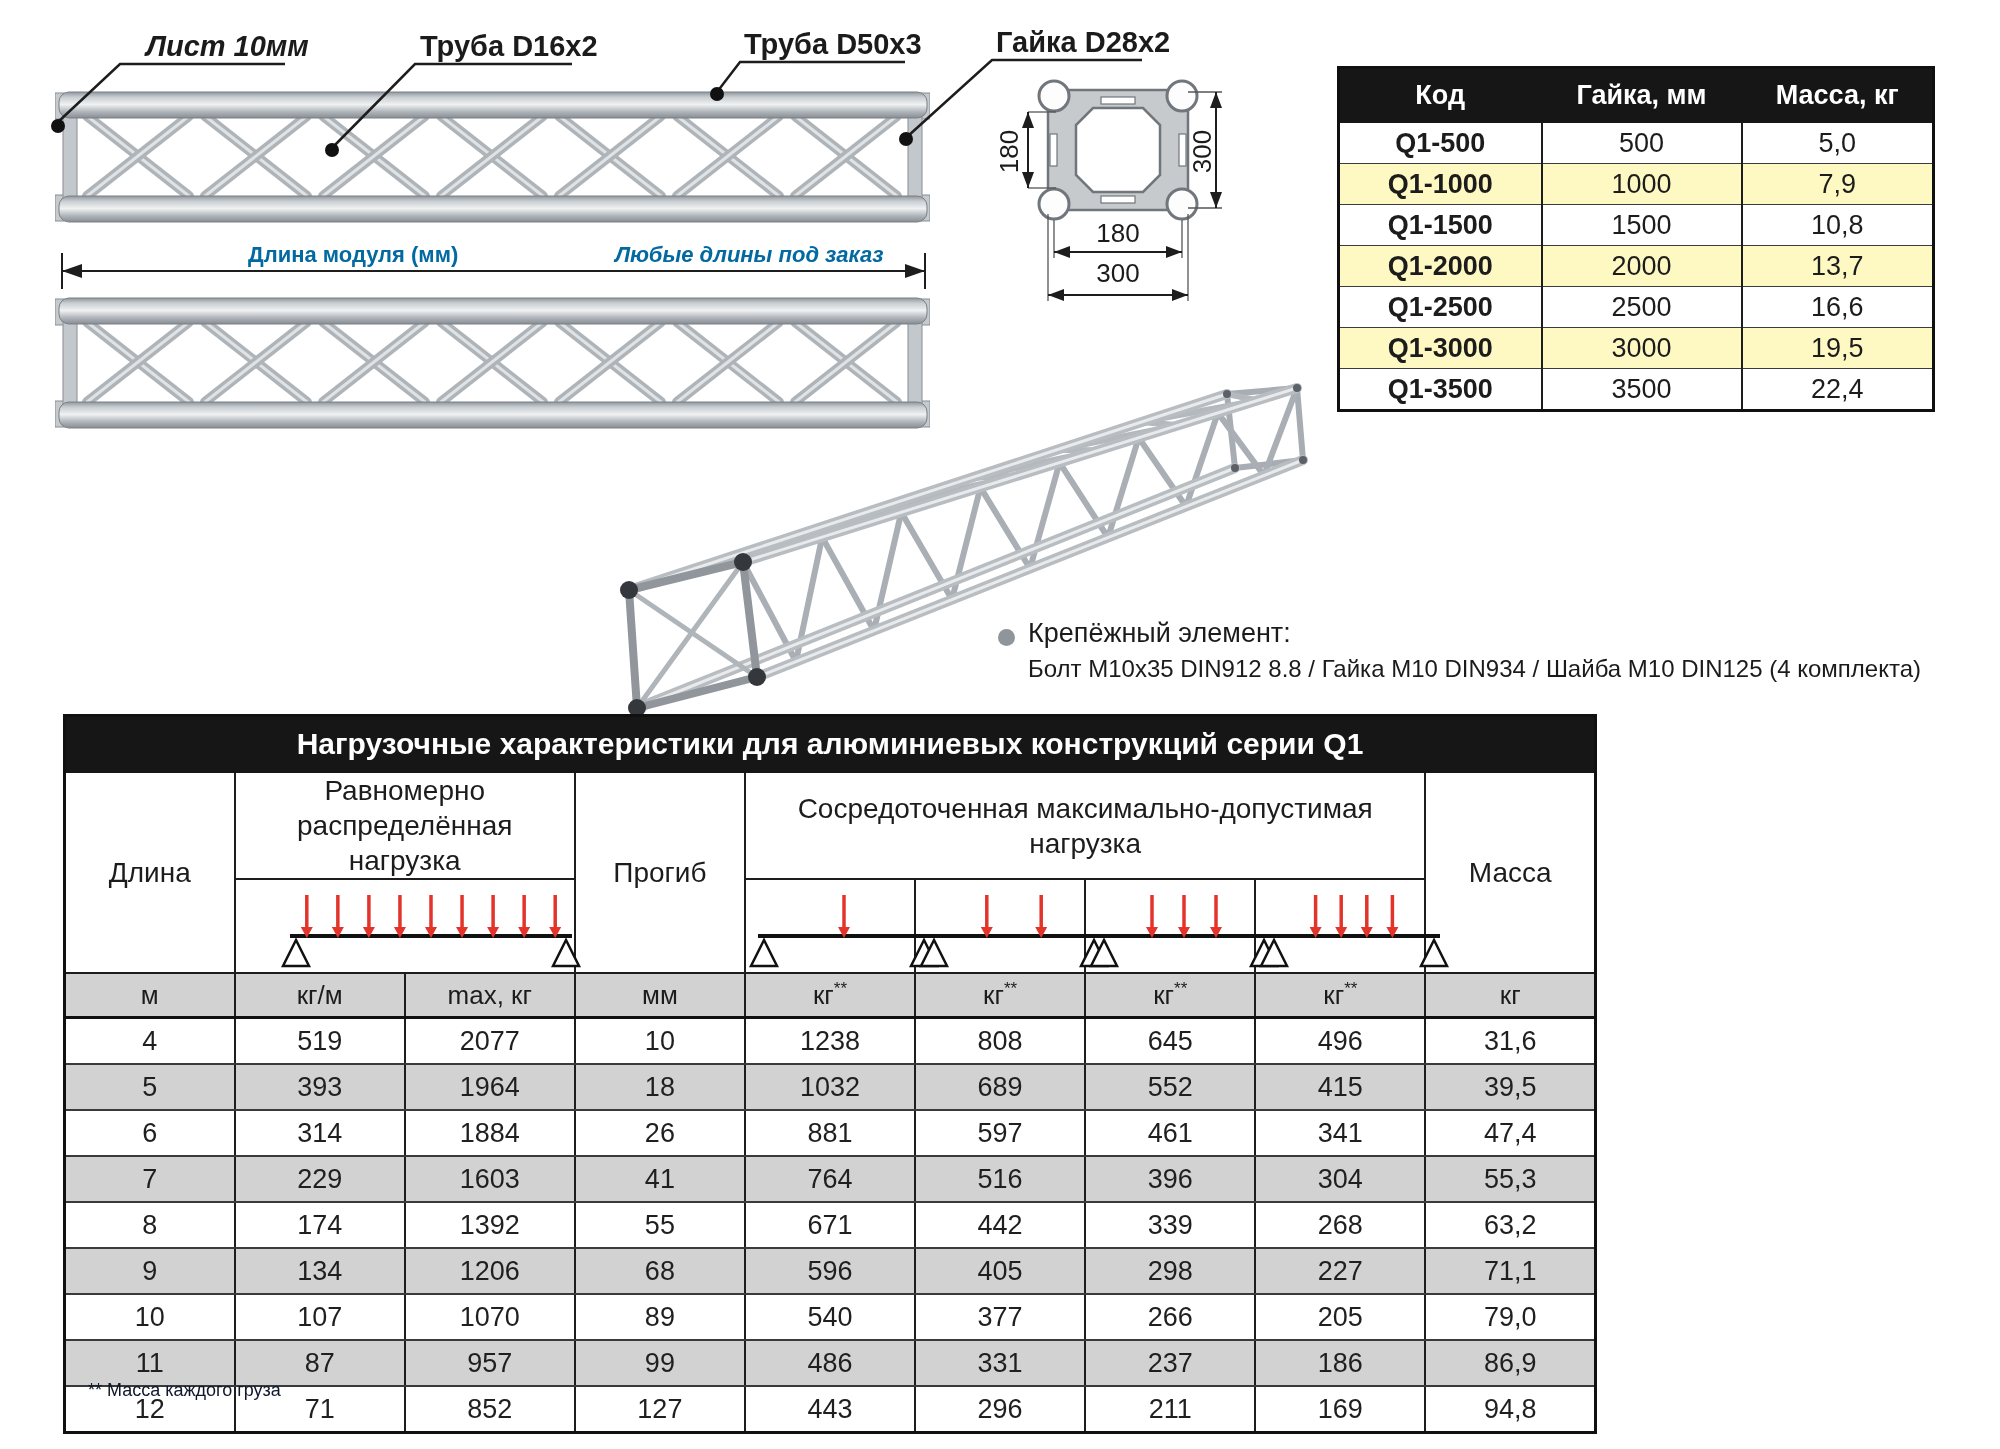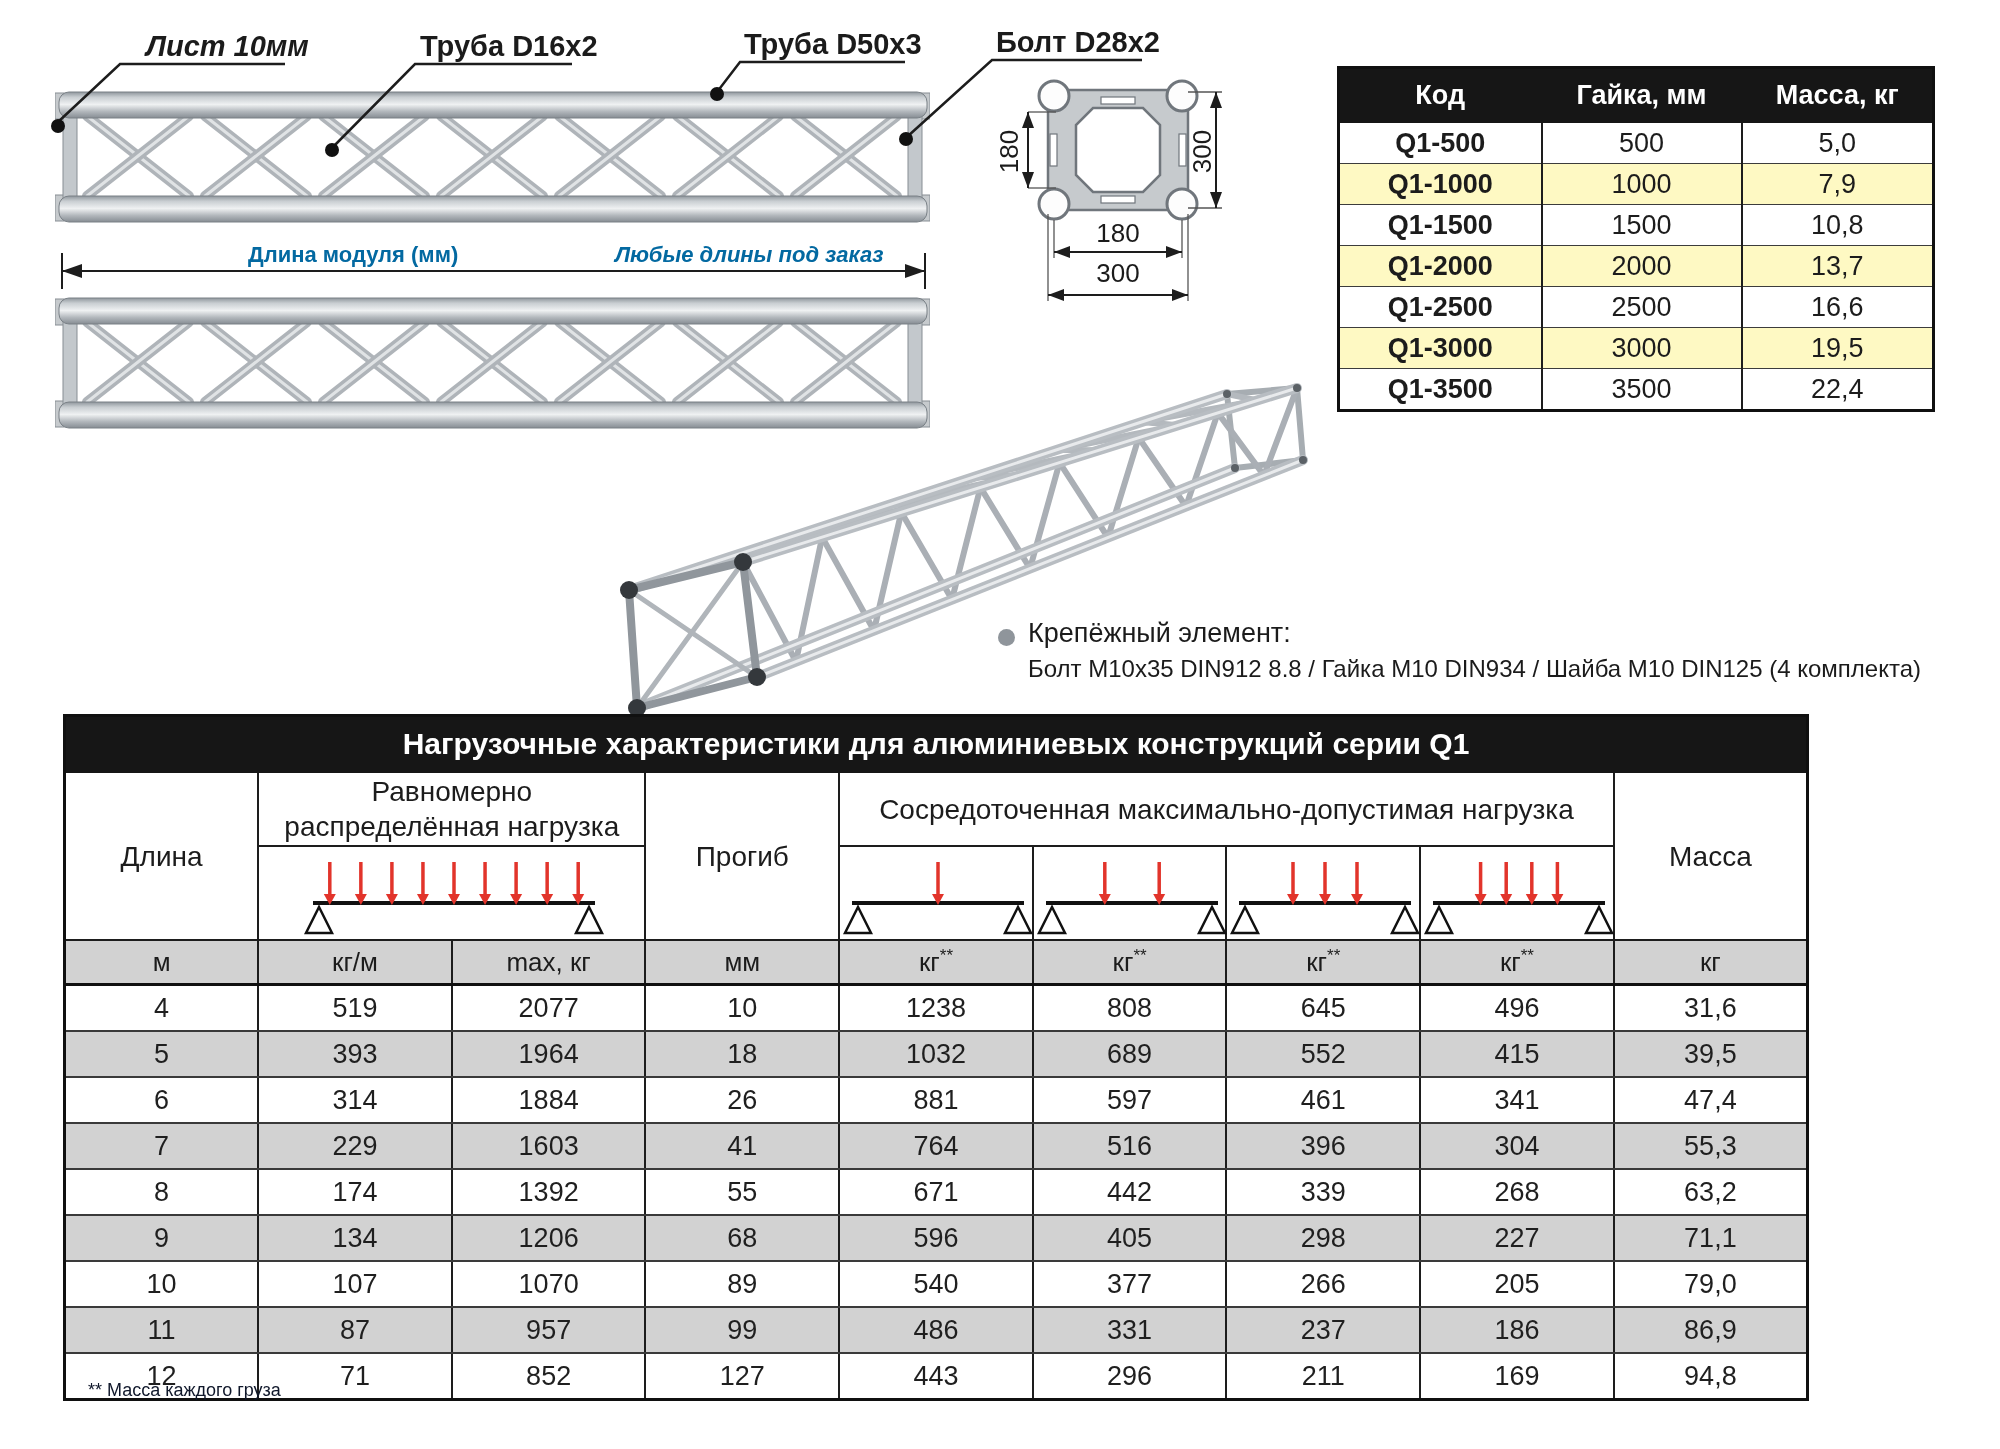--- a/index.html
+++ b/index.html
@@ -17,21 +17,21 @@
   
   table.size-table{position:absolute;left:1337px;top:66px;width:595px;border-collapse:collapse;
         table-layout:fixed;border:3px solid #101010;background:#fff;}
   table.size-table th{background:#161616;color:#fff;font-size:27px;font-weight:bold;height:50px;
         border:2px solid #161616;text-align:center;}
   table.size-table td{font-size:27px;text-align:center;height:38px;border-left:2.5px solid #1d1d1d;
         border-right:2.5px solid #1d1d1d;border-top:1.8px solid #3c3c3c;border-bottom:1.8px solid #3c3c3c;}
   table.size-table td.code{font-weight:bold;}
   table.size-table tr.alt{background:#fef9c3;}
   
-  table.load-table{position:absolute;left:63px;top:714px;width:1746px;border-collapse:collapse;
+  table.load-table{position:absolute;left:63px;top:714px;width:1534px;border-collapse:collapse;
         table-layout:fixed;border:3px solid #101010;background:#fff;}
   table.load-table .lt-title th{background:#161616;color:#fff;font-size:30px;font-weight:bold;
         height:52px;border:2px solid #161616;text-align:center;}
   table.load-table .lt-group th{font-size:28px;font-weight:normal;height:72px;border:2px solid #1d1d1d;
         text-align:center;vertical-align:middle;padding:0 10px;line-height:1.25;}
   table.load-table .lt-diagrams td{height:92px;border:2px solid #1d1d1d;text-align:center;vertical-align:middle;padding:0;}
   table.load-table .lt-units td{height:40px;background:#d2d2d2;font-size:26px;text-align:center;
         border:2px solid #1d1d1d;border-bottom:3px solid #101010;}
   table.load-table .lt-units sup{font-size:17px;}
   table.load-table tbody td{height:42px;font-size:27px;text-align:center;color:#1f1f1f;
@@ -171,21 +171,21 @@
     </g>
     <g fill="#1d1d1d">
       <polygon points="62,271 82,264 82,278"></polygon>
       <polygon points="925,271 905,264 905,278"></polygon>
     </g>
   </svg>
 
   <div class="callout" style="left:146px;top:30px;font-style:italic;">Лист 10мм</div>
   <div class="callout" style="left:420px;top:30px;">Труба D16x2</div>
   <div class="callout" style="left:744px;top:28px;">Труба D50x3</div>
-  <div class="callout" style="left:996px;top:26px;">Болт D28x2</div>
+  <div class="callout" style="left:996px;top:26px;">Гайка D28x2</div>
 
   <div class="lenlabel" style="left:248px;top:242px;">Длина модуля (мм)</div>
   <div class="lenlabel ital" style="left:615px;top:242px;">Любые длины под заказ</div>
 
   <svg class="abs" style="left:990px;top:60px;" width="270" height="260" viewBox="0 0 270 260">
     <rect x="58" y="30" width="140" height="120" rx="5" fill="#c6cacd" stroke="#70767c" stroke-width="2.5"></rect>
     <polygon points="103,48 153,48 170,65 170,115 153,132 103,132 86,115 86,65" fill="#ffffff" stroke="#70767c" stroke-width="2.5"></polygon>
     <rect x="111" y="37" width="34" height="7" fill="#fff" stroke="#70767c" stroke-width="1.2"></rect>
     <rect x="111" y="136" width="34" height="7" fill="#fff" stroke="#70767c" stroke-width="1.2"></rect>
     <rect x="60" y="74" width="7" height="32" fill="#fff" stroke="#70767c" stroke-width="1.2"></rect>

